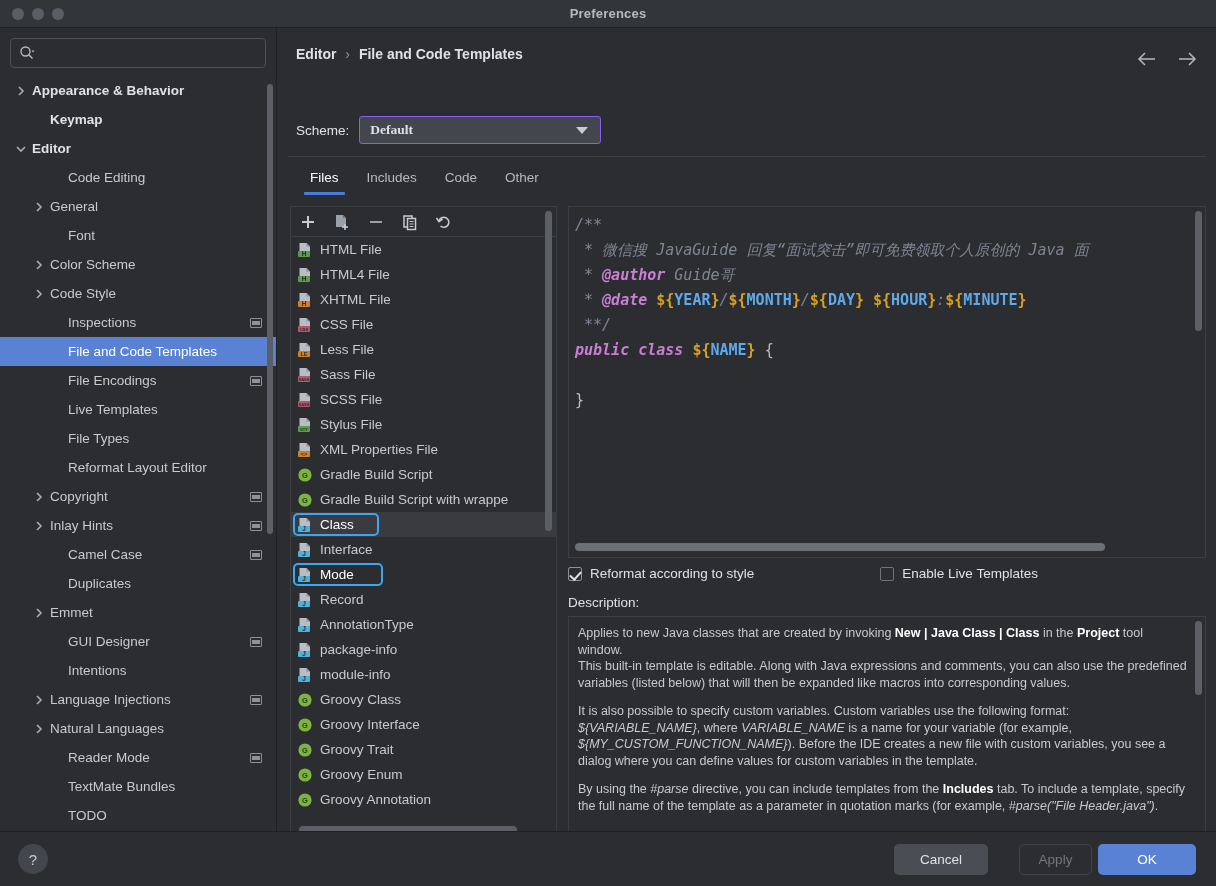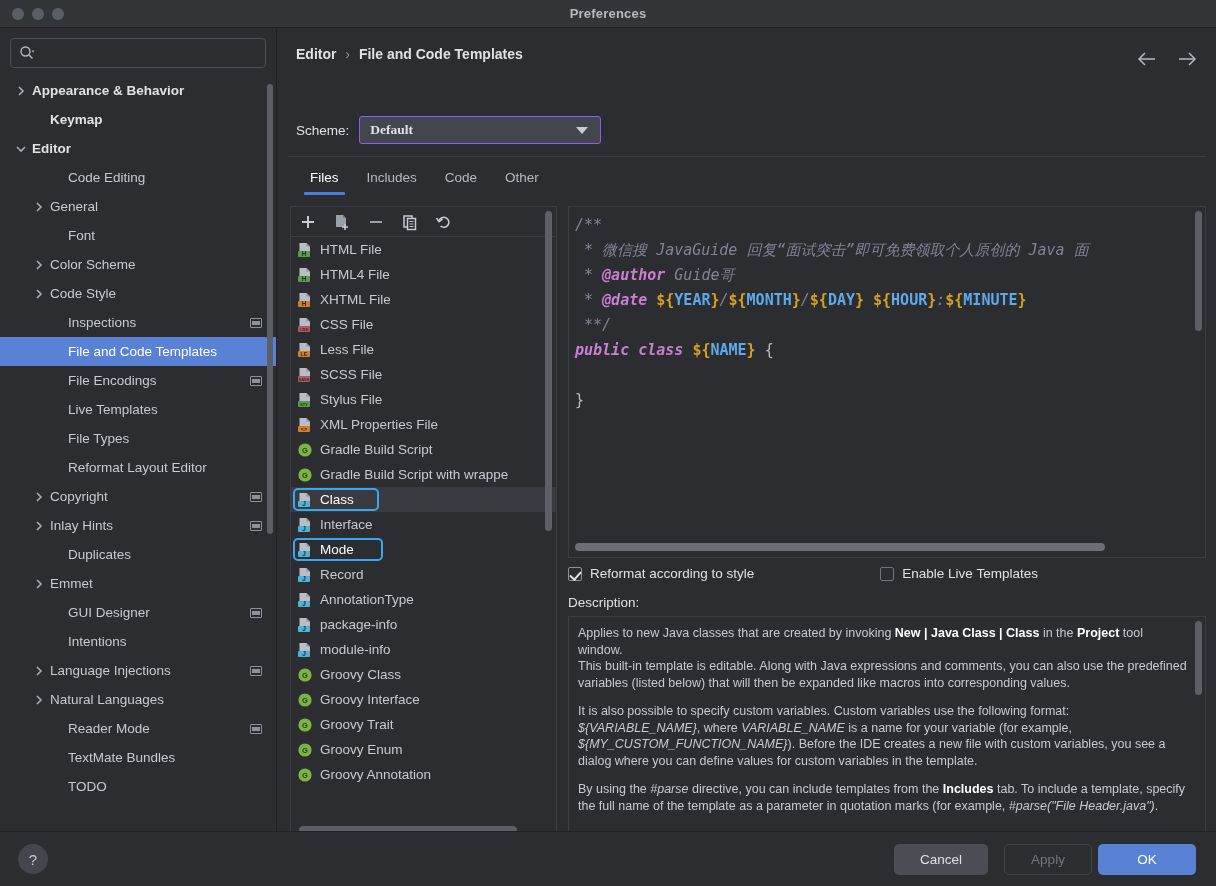--- a/index.html
+++ b/index.html
@@ -178,21 +178,21 @@
   .help-btn {
     position: absolute; left: 18px; top: 12px; width: 30px; height: 30px; border-radius: 50%;
     background: #43464d; color: #c6cad1; font-size: 15px; display: flex;
     align-items: center; justify-content: center; cursor: pointer;
   }
   .btn {
     position: absolute; top: 12px; height: 31px; border-radius: 5px; font-size: 13.5px;
     display: flex; align-items: center; justify-content: center; cursor: pointer;
   }
   .btn-cancel { right: 130px; width: 94px; background: #4a4d54; color: #dfe1e5; }
-  .btn-apply { right: 22px; width: 88px; background: transparent; color: #72767d; border: 1px solid #3f434a; }
+  .btn-apply { right: 22px; width: 73px; background: transparent; color: #72767d; border: 1px solid #3f434a; }
   .btn-cancel { right: 228px; }
   .btn-apply { right: 124px; }
   .btn-okk {
     position: absolute; top: 12px; right: 20px; width: 98px; height: 31px; border-radius: 5px;
     background: #5a82d4; color: #ffffff; font-size: 13.5px; font-weight: normal;
     display: flex; align-items: center; justify-content: center; cursor: pointer;
   }
 </style>
 </head>
 <body>
@@ -293,20 +293,25 @@
             <polyline points="5,3 9,7 5,11" fill="none" stroke="#a9aeb6" stroke-width="1.6"></polyline>
           </svg></span>
         <span class="lbl">Copyright</span>
         <span class="badge"></span>
       </div>
       <div class="tree-item ind1">
         <span class="arrow"><svg width="14" height="14" viewBox="0 0 14 14">
             <polyline points="5,3 9,7 5,11" fill="none" stroke="#a9aeb6" stroke-width="1.6"></polyline>
           </svg></span>
         <span class="lbl">Inlay Hints</span>
+        <span class="badge"></span>
+      </div>
+      <div class="tree-item ind1">
+        <span class="arrow noarrow"></span>
+        <span class="lbl">Camel Case</span>
         <span class="badge"></span>
       </div>
       <div class="tree-item ind1">
         <span class="arrow noarrow"></span>
         <span class="lbl">Duplicates</span>
       </div>
       <div class="tree-item ind1">
         <span class="arrow"><svg width="14" height="14" viewBox="0 0 14 14">
             <polyline points="5,3 9,7 5,11" fill="none" stroke="#a9aeb6" stroke-width="1.6"></polyline>
           </svg></span>
@@ -474,20 +479,29 @@
             </svg></span>
           <span class="nm">Less File</span>
         </div>
         <div class="tpl-row">
           <span class="ico"><svg width="16" height="16" viewBox="0 0 16 16">
               <path d="M2.5 1 h7 l3.5 3.5 v5 h-10.5 z" fill="#b9bec6"></path>
               <path d="M9.5 1 v3.5 h3.5 z" fill="#8d9199"></path>
               <rect x="1" y="9" width="12" height="6" rx="1" fill="#b5576b"></rect>
               <text x="7" y="13.6" font-size="4" fill="#2b2d30" text-anchor="middle" font-family="Liberation Sans, sans-serif" font-weight="bold">SASS</text>
             </svg></span>
+          <span class="nm">Sass File</span>
+        </div>
+        <div class="tpl-row">
+          <span class="ico"><svg width="16" height="16" viewBox="0 0 16 16">
+              <path d="M2.5 1 h7 l3.5 3.5 v5 h-10.5 z" fill="#b9bec6"></path>
+              <path d="M9.5 1 v3.5 h3.5 z" fill="#8d9199"></path>
+              <rect x="1" y="9" width="12" height="6" rx="1" fill="#b5576b"></rect>
+              <text x="7" y="13.6" font-size="4" fill="#2b2d30" text-anchor="middle" font-family="Liberation Sans, sans-serif" font-weight="bold">SASS</text>
+            </svg></span>
           <span class="nm">SCSS File</span>
         </div>
         <div class="tpl-row">
           <span class="ico"><svg width="16" height="16" viewBox="0 0 16 16">
               <path d="M2.5 1 h7 l3.5 3.5 v5 h-10.5 z" fill="#b9bec6"></path>
               <path d="M9.5 1 v3.5 h3.5 z" fill="#8d9199"></path>
               <rect x="1" y="9" width="12" height="6" rx="1" fill="#5a9e4b"></rect>
               <text x="7" y="13.6" font-size="4" fill="#2b2d30" text-anchor="middle" font-family="Liberation Sans, sans-serif" font-weight="bold">STY</text>
             </svg></span>
           <span class="nm">Stylus File</span>

